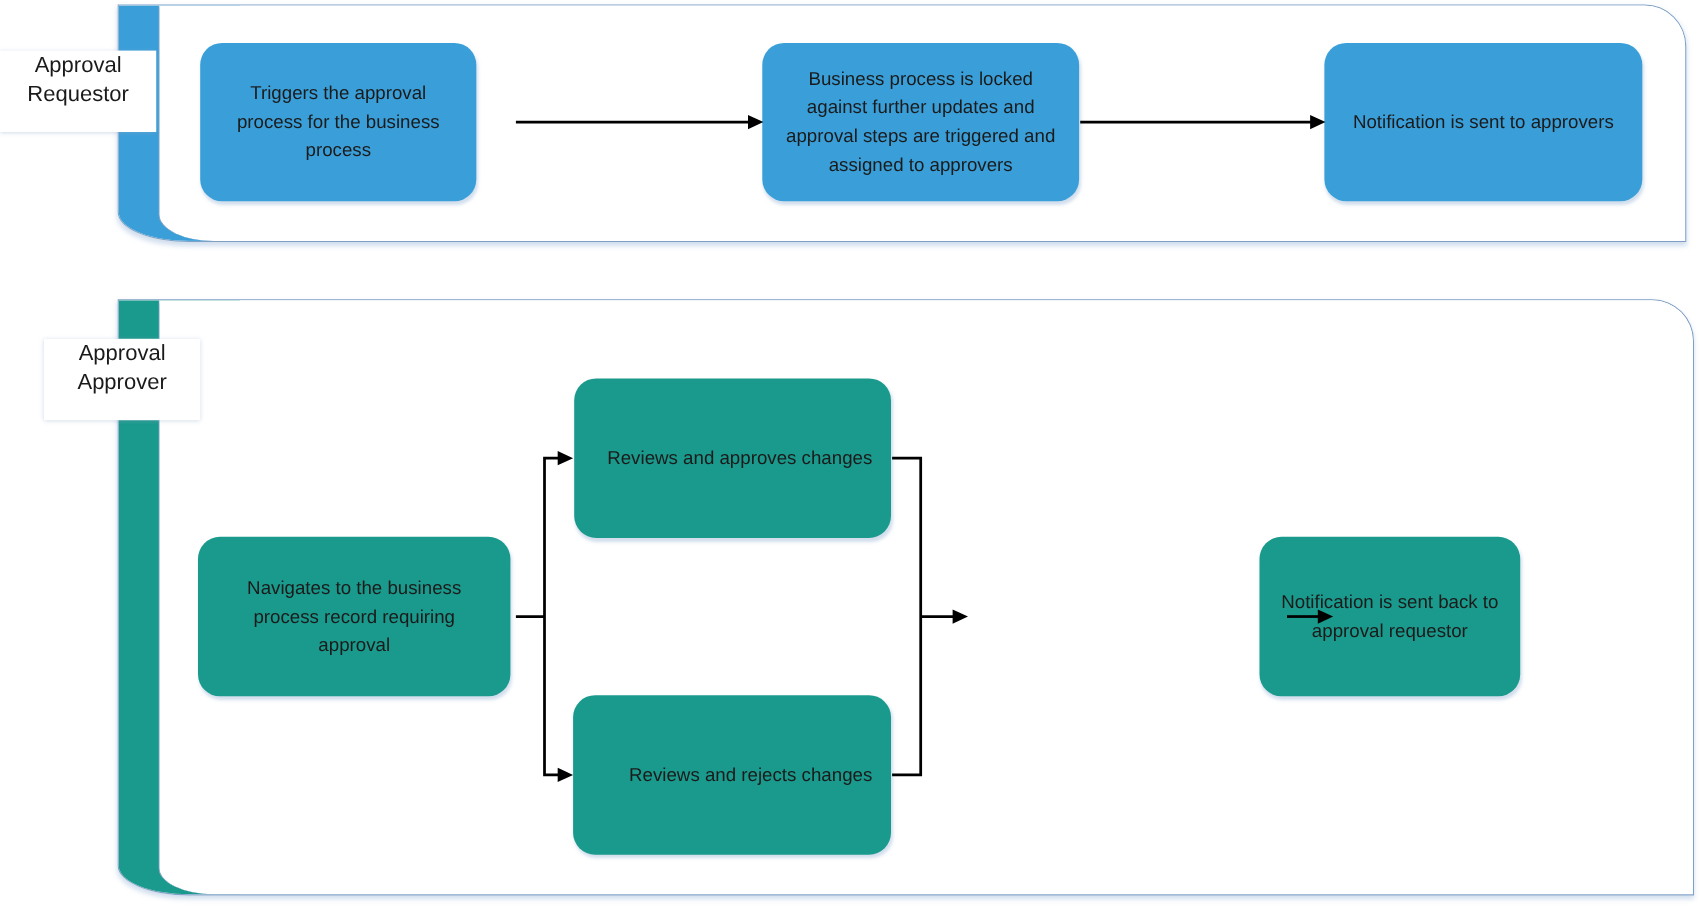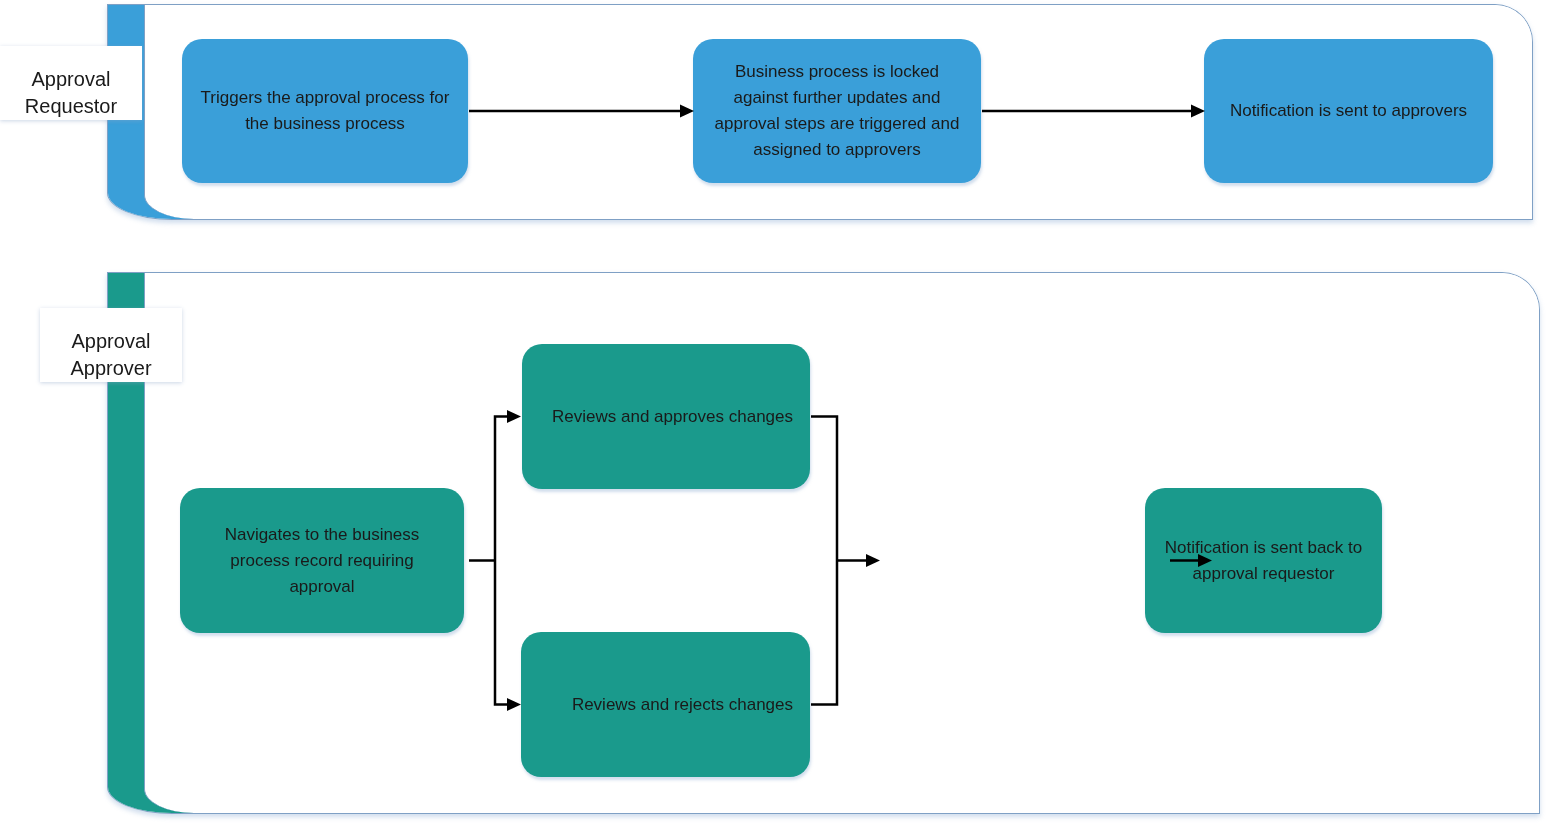--- a/index.html
+++ b/index.html
@@ -21,21 +21,21 @@
   .lane-body {
     position:absolute; left:36px; top:0; right:0; bottom:0;
     background:#ffffff;
     border-left:1.6px solid #7fa0c5;
     border-top-right-radius:36px;
     border-bottom-left-radius:50px 24px;
   }
   .lane-label {
     position:absolute; left:0; width:142px; z-index:3;
     background:#ffffff;
-    display:flex; align-items:flex-end; justify-content:center;
+    display:flex; align-items:flex-start; justify-content:center;
     text-align:center; font-size:20px; line-height:27px;
     box-shadow:0 1px 4px rgba(140,165,200,0.45);
   }
   
   .node {
     position:absolute; z-index:2; box-sizing:border-box;
     display:flex; align-items:center; justify-content:center;
     text-align:center; font-size:17px; line-height:26px;
     padding:8px 17px;
     box-shadow:1px 3px 3px rgba(165,190,220,0.5);
@@ -54,21 +54,21 @@
 <div class="page">
 
   <div class="lane" style="left:107px; top:4px; width:1424px; height:214px;">
     <div class="lane-tab blue"></div>
     <div class="lane-body"></div>
   </div>
   <div class="lane-label" style="top:46px; height:74px;">
     <span>Approval Requestor</span>
   </div>
 
-  <div class="node blue" style="left:182px; top:39px; width:286px; height:144px;">
+  <div class="node blue" style="left:182px; top:39px; width:251px; height:144px;">
     <span>Triggers the approval process for the business process</span>
   </div>
   <div class="node blue" style="left:693px; top:39px; width:288px; height:144px;">
     <span>Business process is locked against further updates and approval steps are triggered and assigned to approvers</span>
   </div>
   <div class="node blue" style="left:1204px; top:39px; width:289px; height:144px;">
     <span>Notification is sent to approvers</span>
   </div>
 
   <div class="lane" style="left:107px; top:272px; width:1431px; height:540px;">

